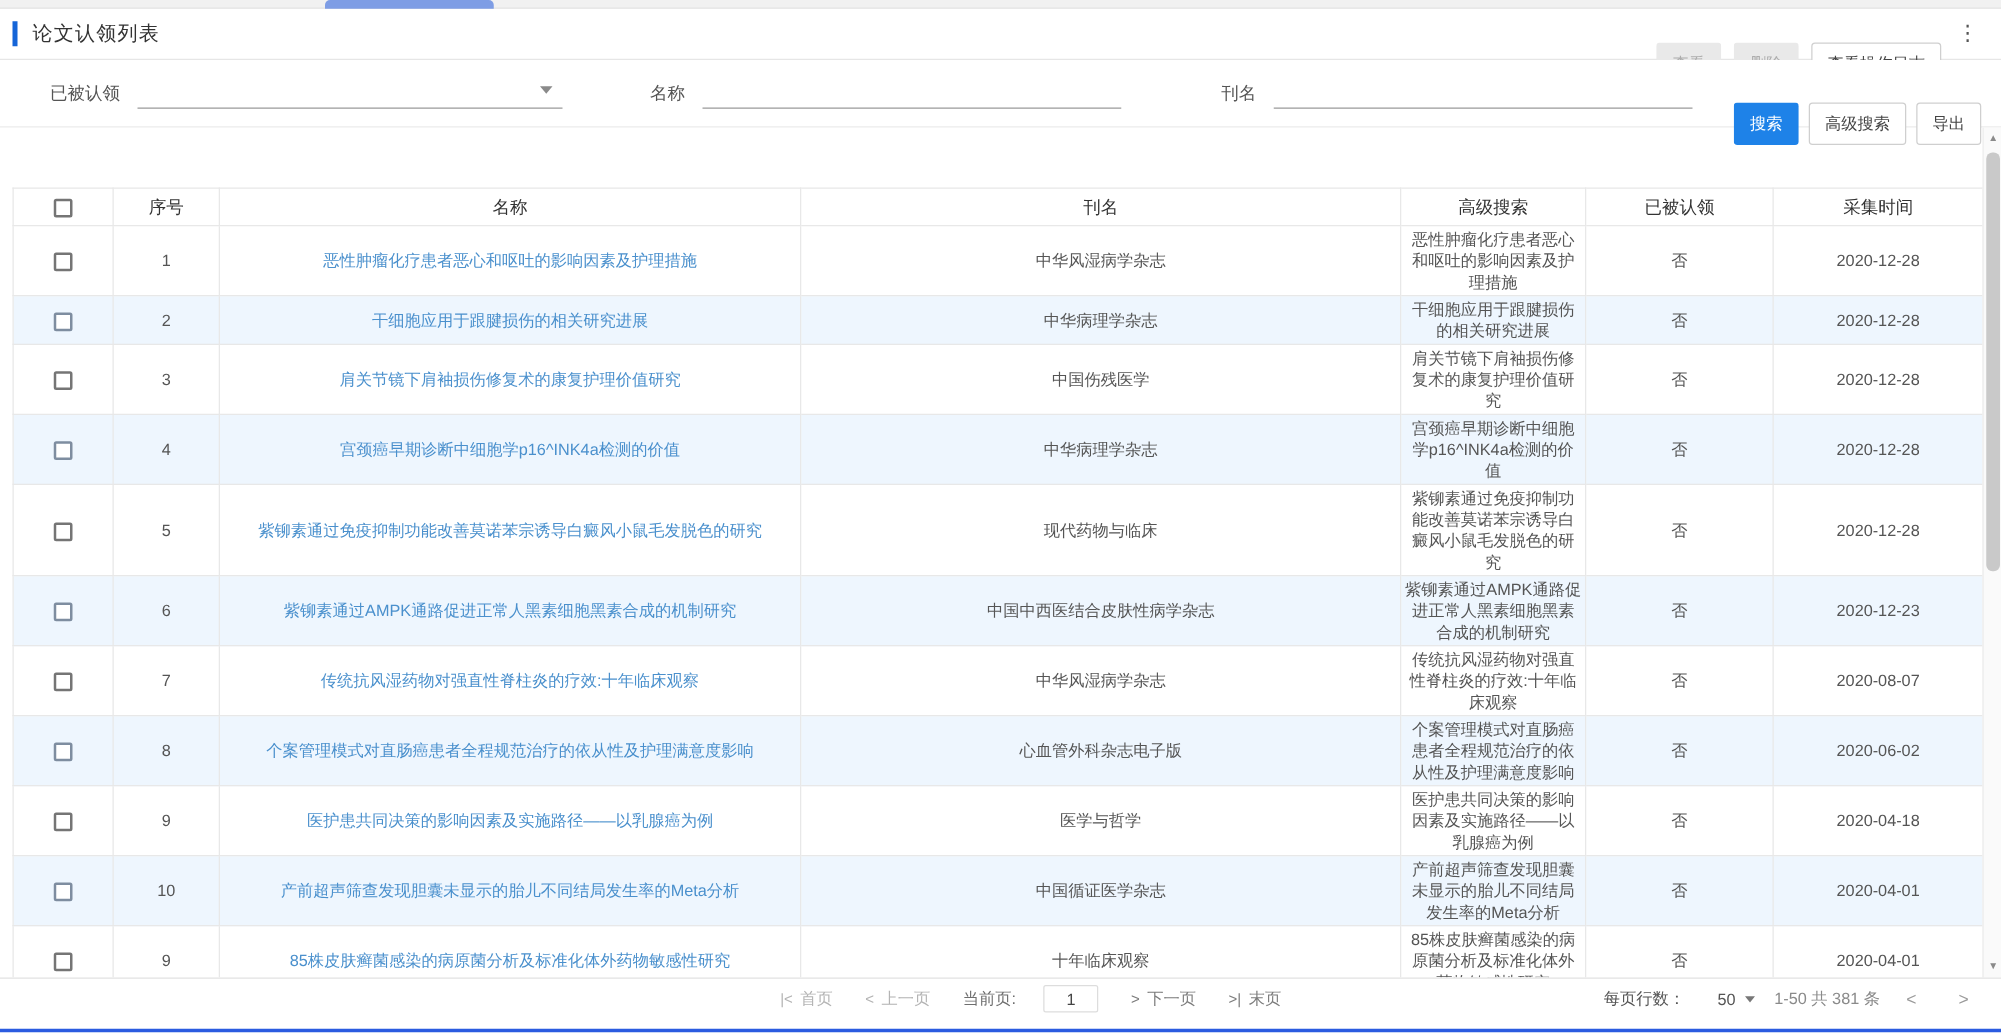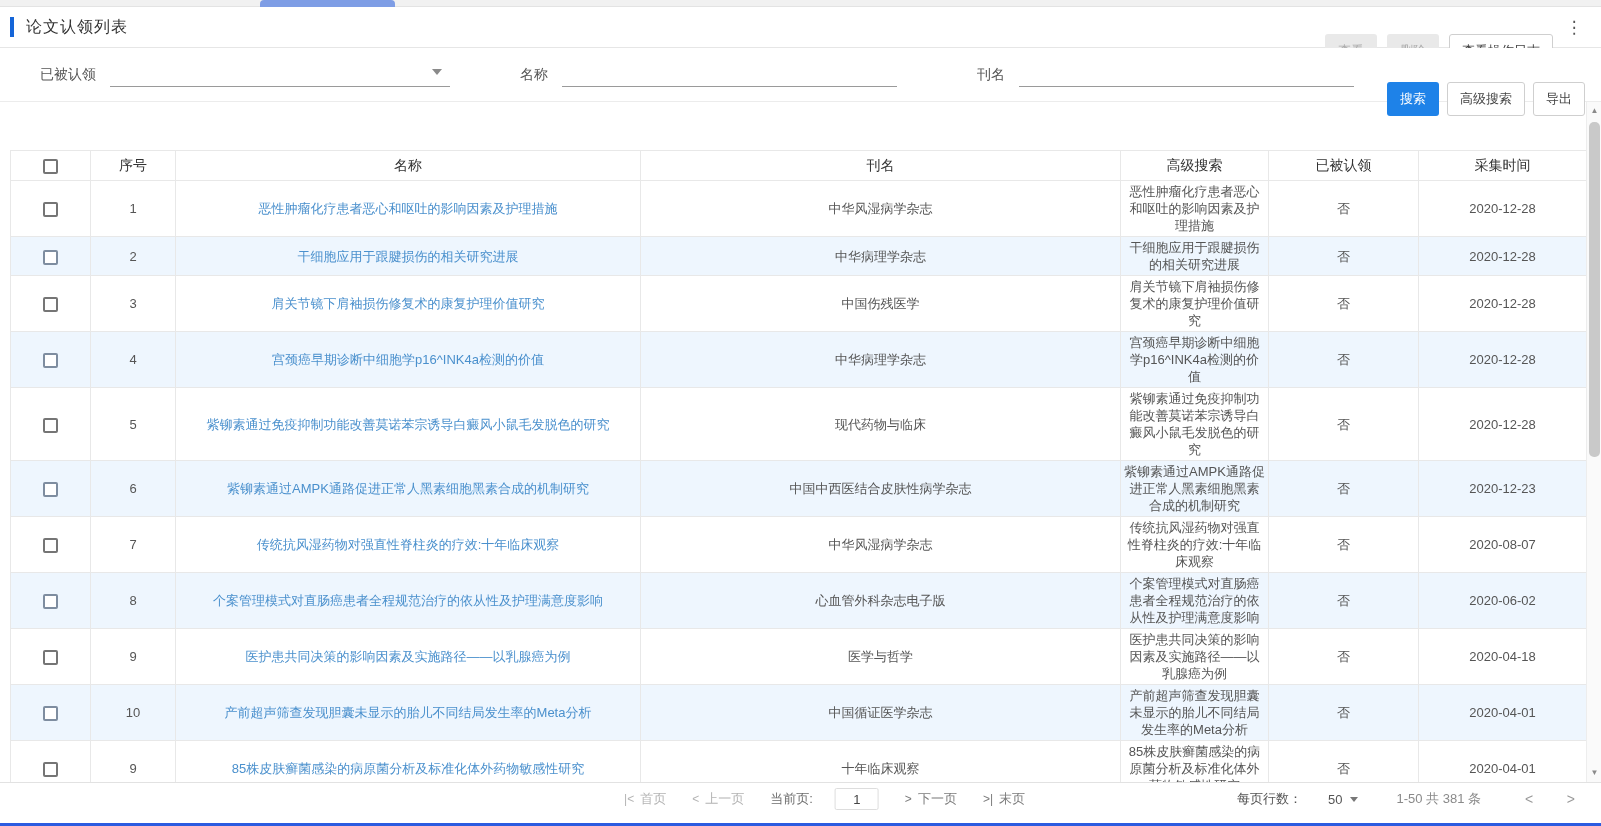--- a/index.html
+++ b/index.html
@@ -52,21 +52,21 @@
   .v-scrollbar .thumb { position:absolute; left:2px; top:20px; width:11px; height:335px; background:#c9c9c9; border-radius:5px; cursor:pointer; }
 
   
   .pagination { height:33px; flex:none; border-top:1px solid #e2e2e2; background:#fff; display:flex; align-items:center; font-size:13px; color:#7c7c7c; padding:0 20px; position:relative; }
   .pg-center { position:absolute; left:50%; top:0; height:100%; transform:translateX(-44%); display:flex; align-items:center; gap:26px; white-space:nowrap; }
   .pg-item { display:flex; align-items:center; gap:6px; cursor:pointer; }
   .pg-item.dim { color:#b4b4b4; cursor:default; }
   .pg-arrow { font-size:12px; color:inherit; }
   .pg-current { display:flex; align-items:center; gap:22px; color:#6e6e6e;justify-content:center; }
   .pg-input { width:44px; height:22px; border:1px solid #ddd; border-radius:2px; text-align:center; font-size:13px; color:#444; outline:none; background:#fff; }
-  .pg-right { margin-left:auto; display:flex; align-items:center; gap:38px; white-space:nowrap; color:#8a8a8a; }
+  .pg-right { margin-left:auto; display:flex; align-items:center; gap:15px; white-space:nowrap; color:#8a8a8a; }
   .rows-select { display:flex; align-items:center; gap:8px; cursor:pointer; color:#555; }
   .rows-select .caret { width:0; height:0; border-left:4px solid transparent; border-right:4px solid transparent; border-top:5px solid #777; }
   .pg-nav { color:#9a9a9a; font-size:14px; cursor:pointer; padding:0 6px; }
 
   .bottom-strip { height:11px; flex:none; background:#fff; border-bottom:3px solid #2b5be0; }
 </style>
 </head>
 <body>
 
 <div class="app">

